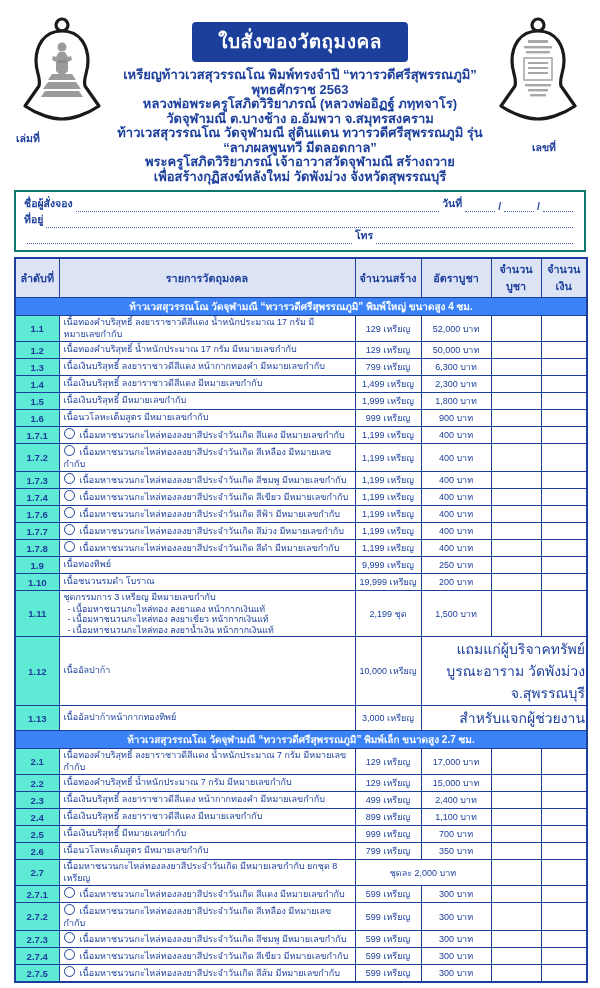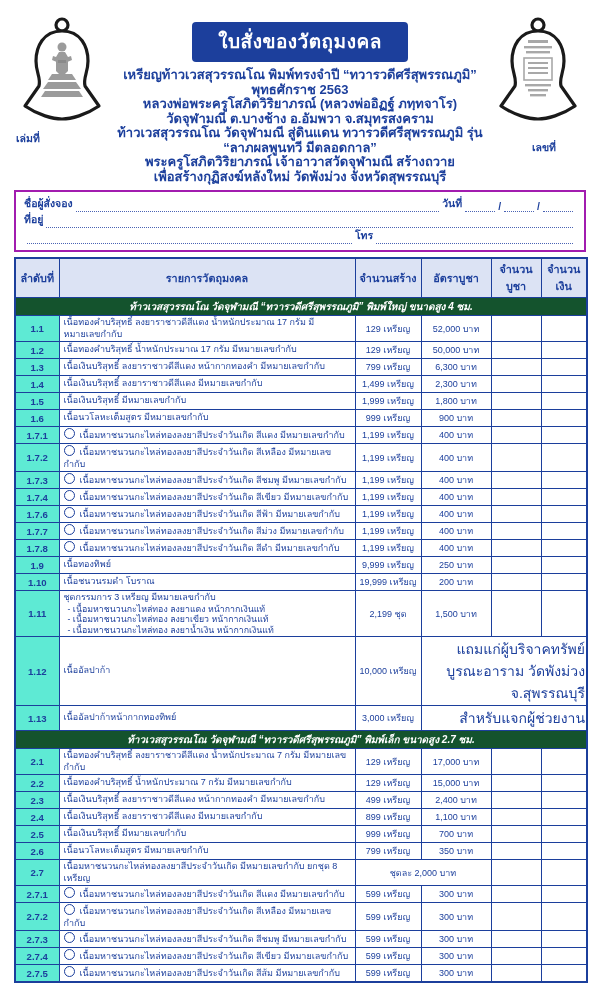--- a/index.html
+++ b/index.html
@@ -11,31 +11,31 @@
   .amulet{width:100px;flex:0 0 100px;}
   .head-center{flex:1;text-align:center;}
   .banner{display:inline-block;background:#1c3f9c;color:#fff;font-weight:bold;font-size:19px;
           padding:4px 26px 6px;border-radius:4px;margin:6px 0 6px;letter-spacing:.5px;}
   .hline{font-weight:bold;font-size:13px;line-height:14.5px;color:#1c3f9c;}
   .corner{position:absolute;font-weight:bold;font-size:10.5px;}
   .book-no{left:16px;top:130px;}
   .doc-no{right:44px;top:128px;margin-top:11px;}
 
   
-  .info-box{margin:6px 14px 5px;border:2px solid #a21caf;padding:4px 8px 6px;}
+  .info-box{margin:6px 14px 5px;border:2px solid #0f766e;padding:4px 8px 6px;}
   .iline{display:flex;align-items:flex-end;font-weight:bold;font-size:10.5px;height:16px;}
   .dots{flex:1;border-bottom:1.3px dotted #4a63b4;height:12px;margin:0 3px;}
   .dseg{flex:0 0 30px;border-bottom:1.3px dotted #4a63b4;height:12px;margin:0 3px;}
   .slash{font-weight:bold;}
 
   
   table{border-collapse:collapse;margin:0 14px;width:572px;table-layout:fixed;border:2px solid #1c3f9c;}
   td,th{border:1px solid #1c3f9c;overflow:hidden;}
   th{background:#dce3f4;color:#1c3f9c;font-size:10.8px;padding:2px 0;font-weight:bold;}
-  .section-row td{background:#14532d;color:#fff;font-weight:bold;text-align:center;font-size:10px;padding:1px 0;font-style:italic;}
+  .section-row td{background:#3b82f6;color:#fff;font-weight:bold;text-align:center;font-size:10px;padding:1px 0;}
   .no-cell{background:#5eead4;font-weight:bold;text-align:center;font-size:9.6px;padding:2px 0;}
   .desc-cell{font-size:9px;padding:1px 4px;line-height:11.5px;}
   .num-cell{text-align:center;font-size:9px;}
   .note-cell{text-align:right;font-size:14px;}
   .radio{display:inline-block;width:9px;height:9px;border:1.2px solid #1c3f9c;border-radius:50%;
          margin-right:5px;vertical-align:-1px;background:#fff;}
   .subitem{font-size:8.8px;line-height:10.5px;padding-left:4px;}
 </style>
 </head>
 <body>

